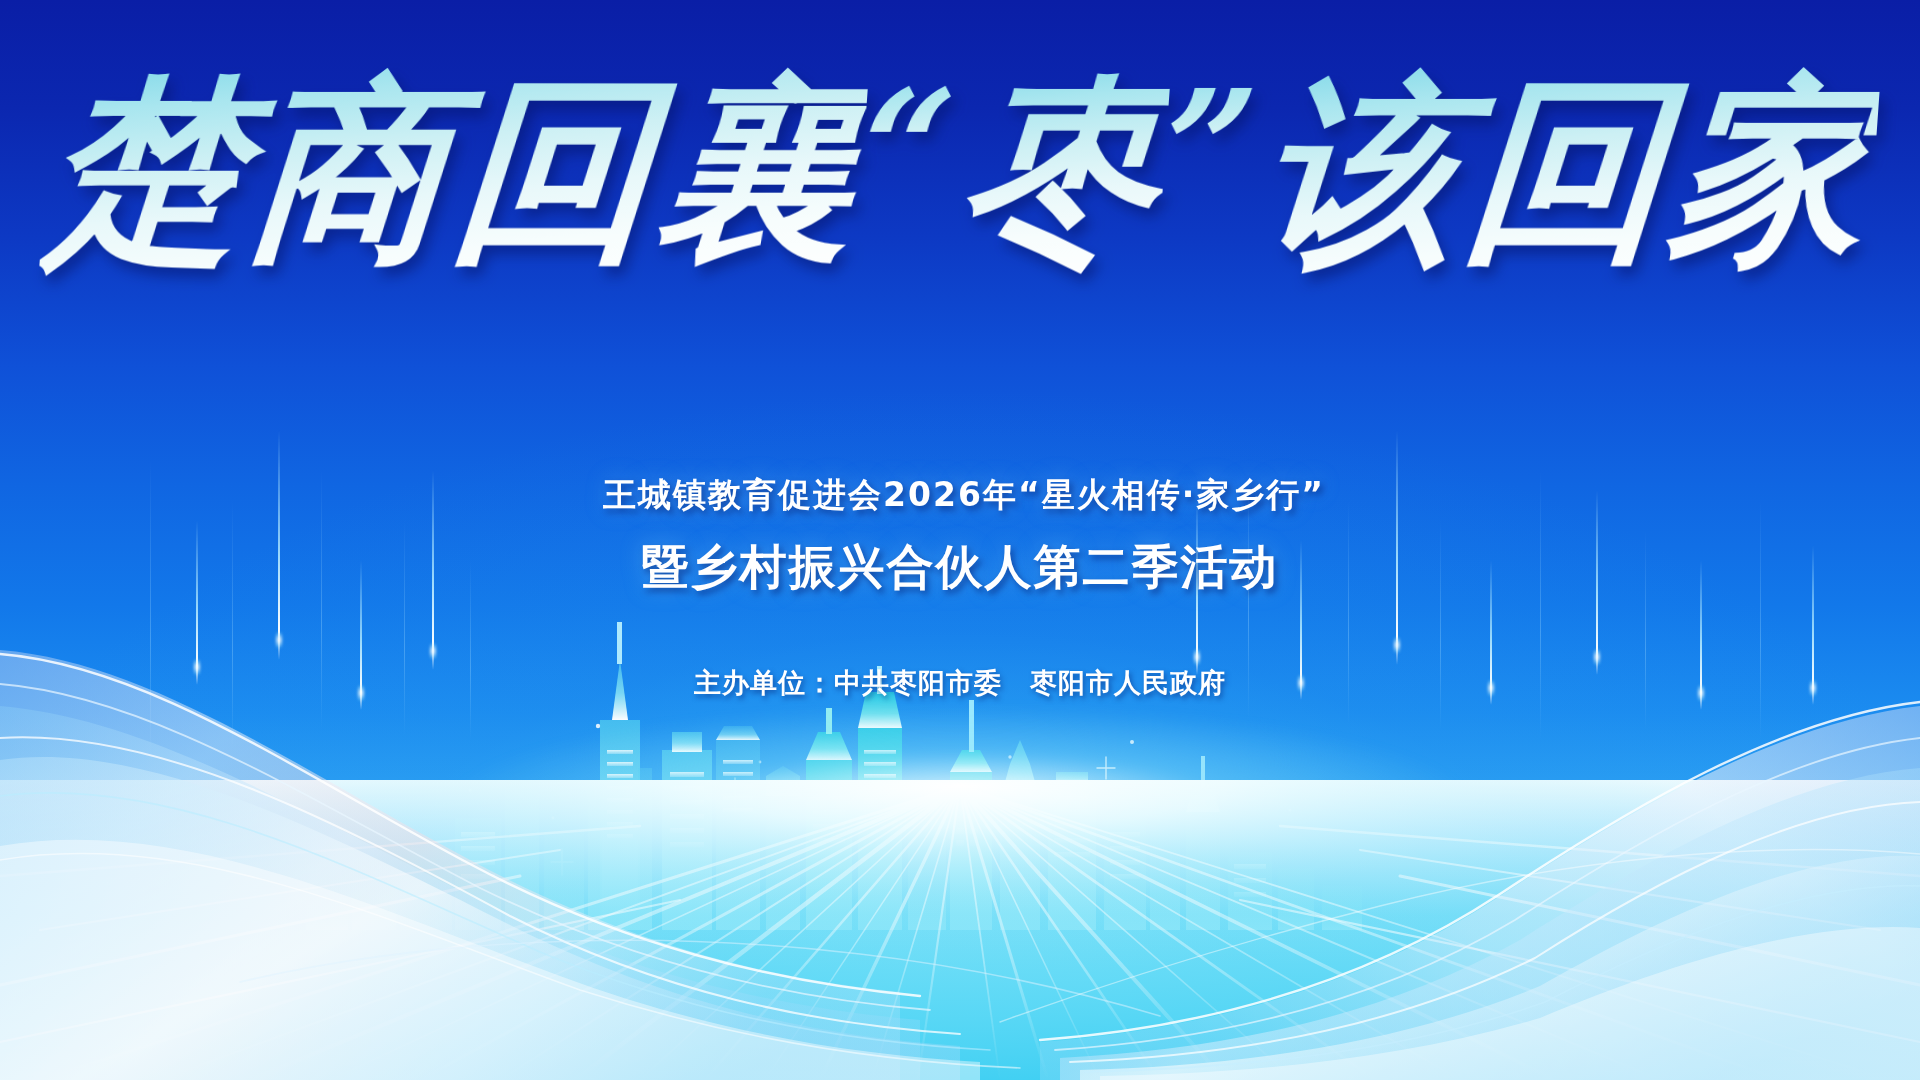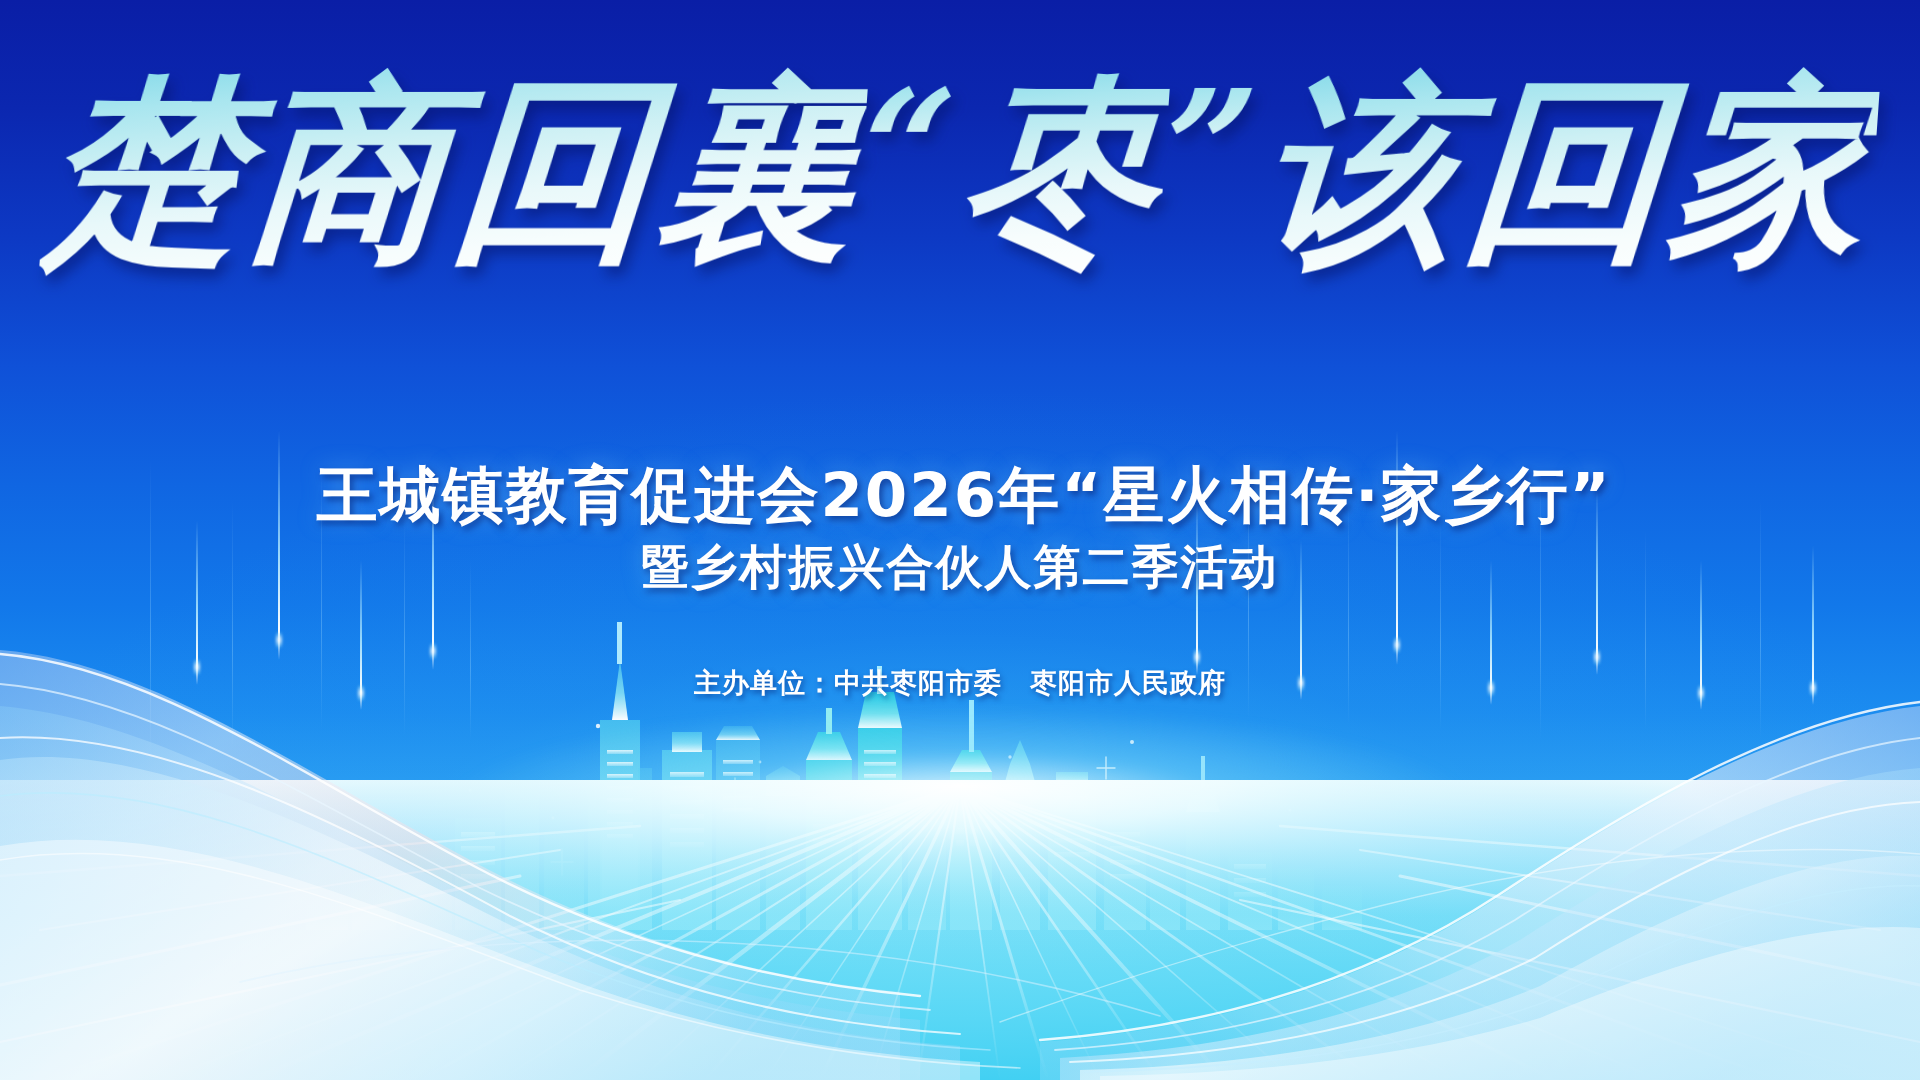--- a/index.html
+++ b/index.html
@@ -80,21 +80,21 @@
   .subtitle{
     position:absolute;left:0;width:1920px;text-align:center;pointer-events:none;
   }
   .sub-line{
     font-family:"DejaVu Sans","Liberation Sans",sans-serif;
     font-weight:700;
     color:#ffffff;
     letter-spacing:2px;
     text-shadow:3px 4px 6px rgba(4,25,110,.55), 0 0 22px rgba(150,225,255,.35);
   }
-  .sub1{font-size:61px;line-height:62px;padding-left:8px;}
+  .sub1{font-size:33px;line-height:62px;padding-left:8px;}
   .sub2{font-size:47px;line-height:62px;}
 
   
   .orgs{position:absolute;left:0;width:1920px;text-align:center;pointer-events:none;}
   .org-line{
     font-family:"DejaVu Sans","Liberation Sans",sans-serif;
     font-weight:700;font-size:27px;line-height:41px;color:#ffffff;
     letter-spacing:1px;
     text-shadow:2px 3px 5px rgba(4,25,110,.5);
   }

